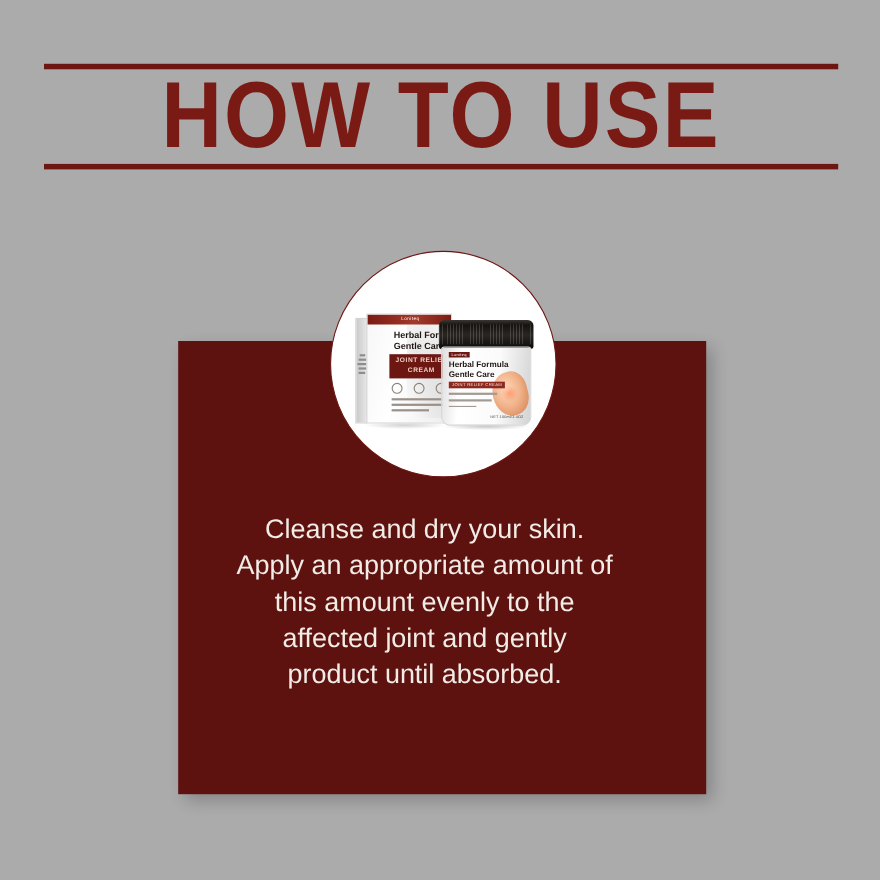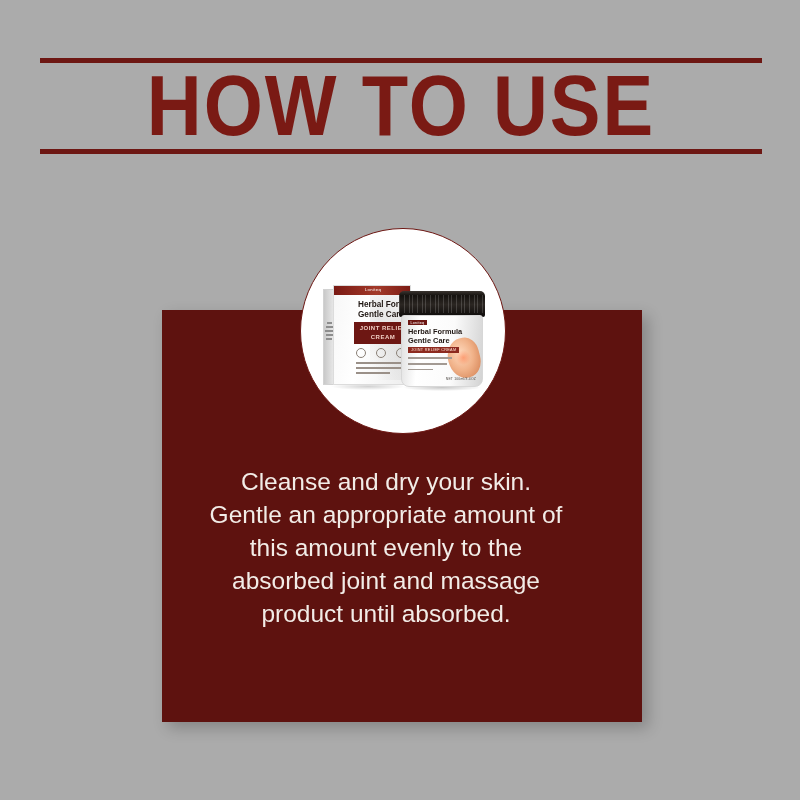--- a/index.html
+++ b/index.html
@@ -370,23 +370,23 @@
 
 <div id="header">
   <div class="rule top"></div>
   <div id="page-title">HOW TO USE</div>
   <div class="rule bottom"></div>
 </div>
 
 <div id="instruction-panel">
   <div id="instruction-text">
     <span>Cleanse and dry your skin.</span>
-    <span>Gentle an appropriate amount of</span>
+    <span>Apply an appropriate amount of</span>
     <span>this amount evenly to the</span>
-    <span>absorbed joint and massage</span>
+    <span>affected joint and gently</span>
     <span>product until absorbed.</span>
   </div>
 </div>
 
 <div id="product-medallion">
   <div id="product-scene">
 
     <div class="carton">
       <div class="carton-shadow"></div>
       <div class="carton-side">

